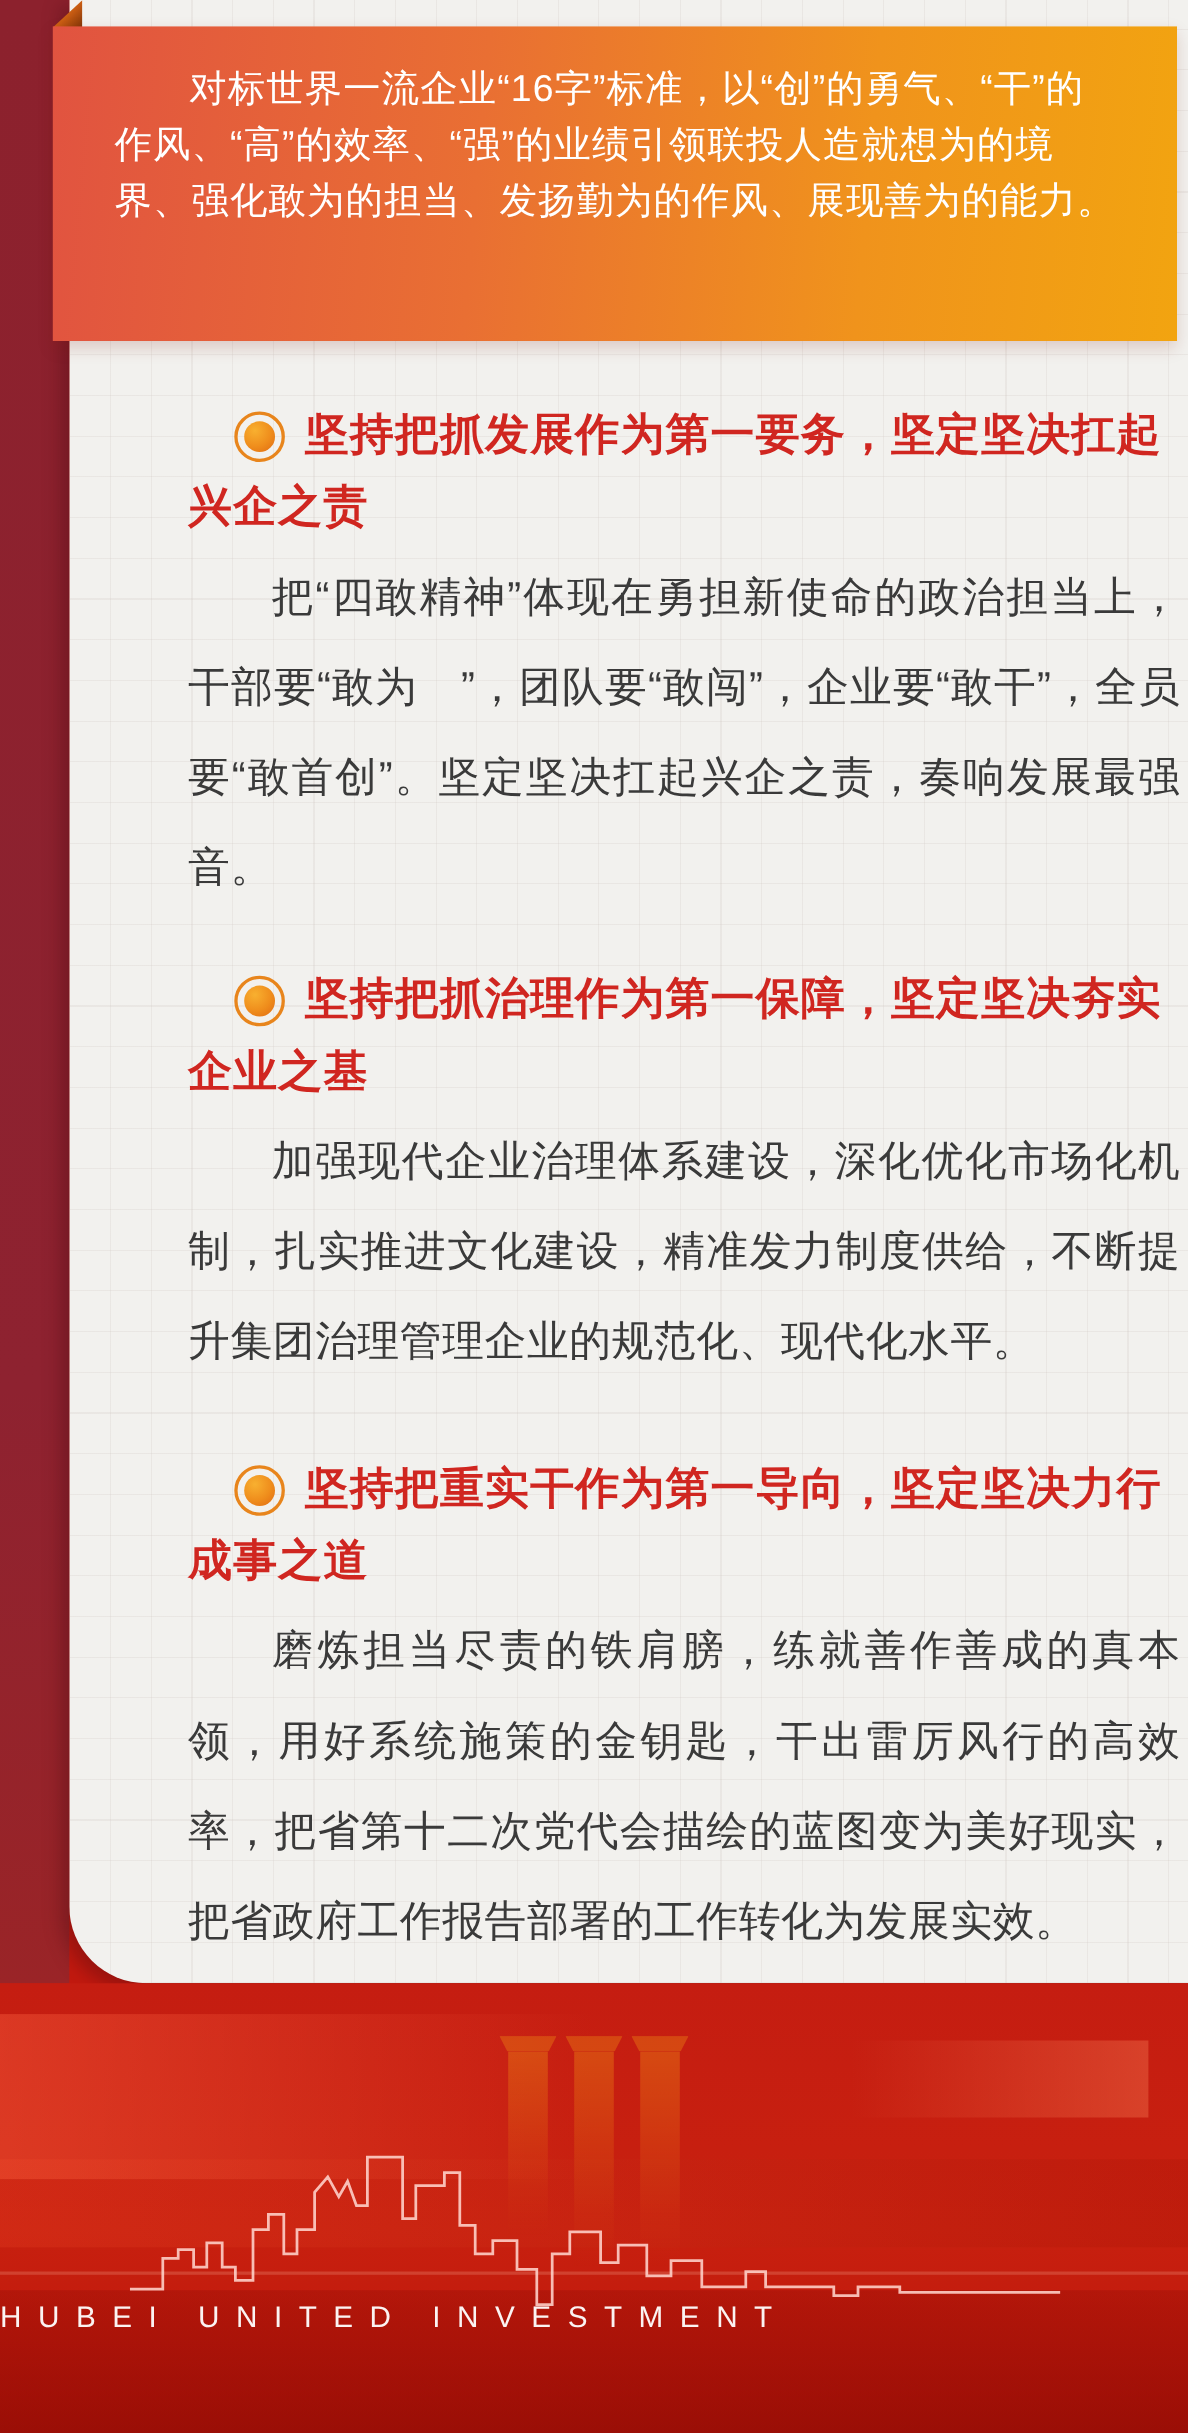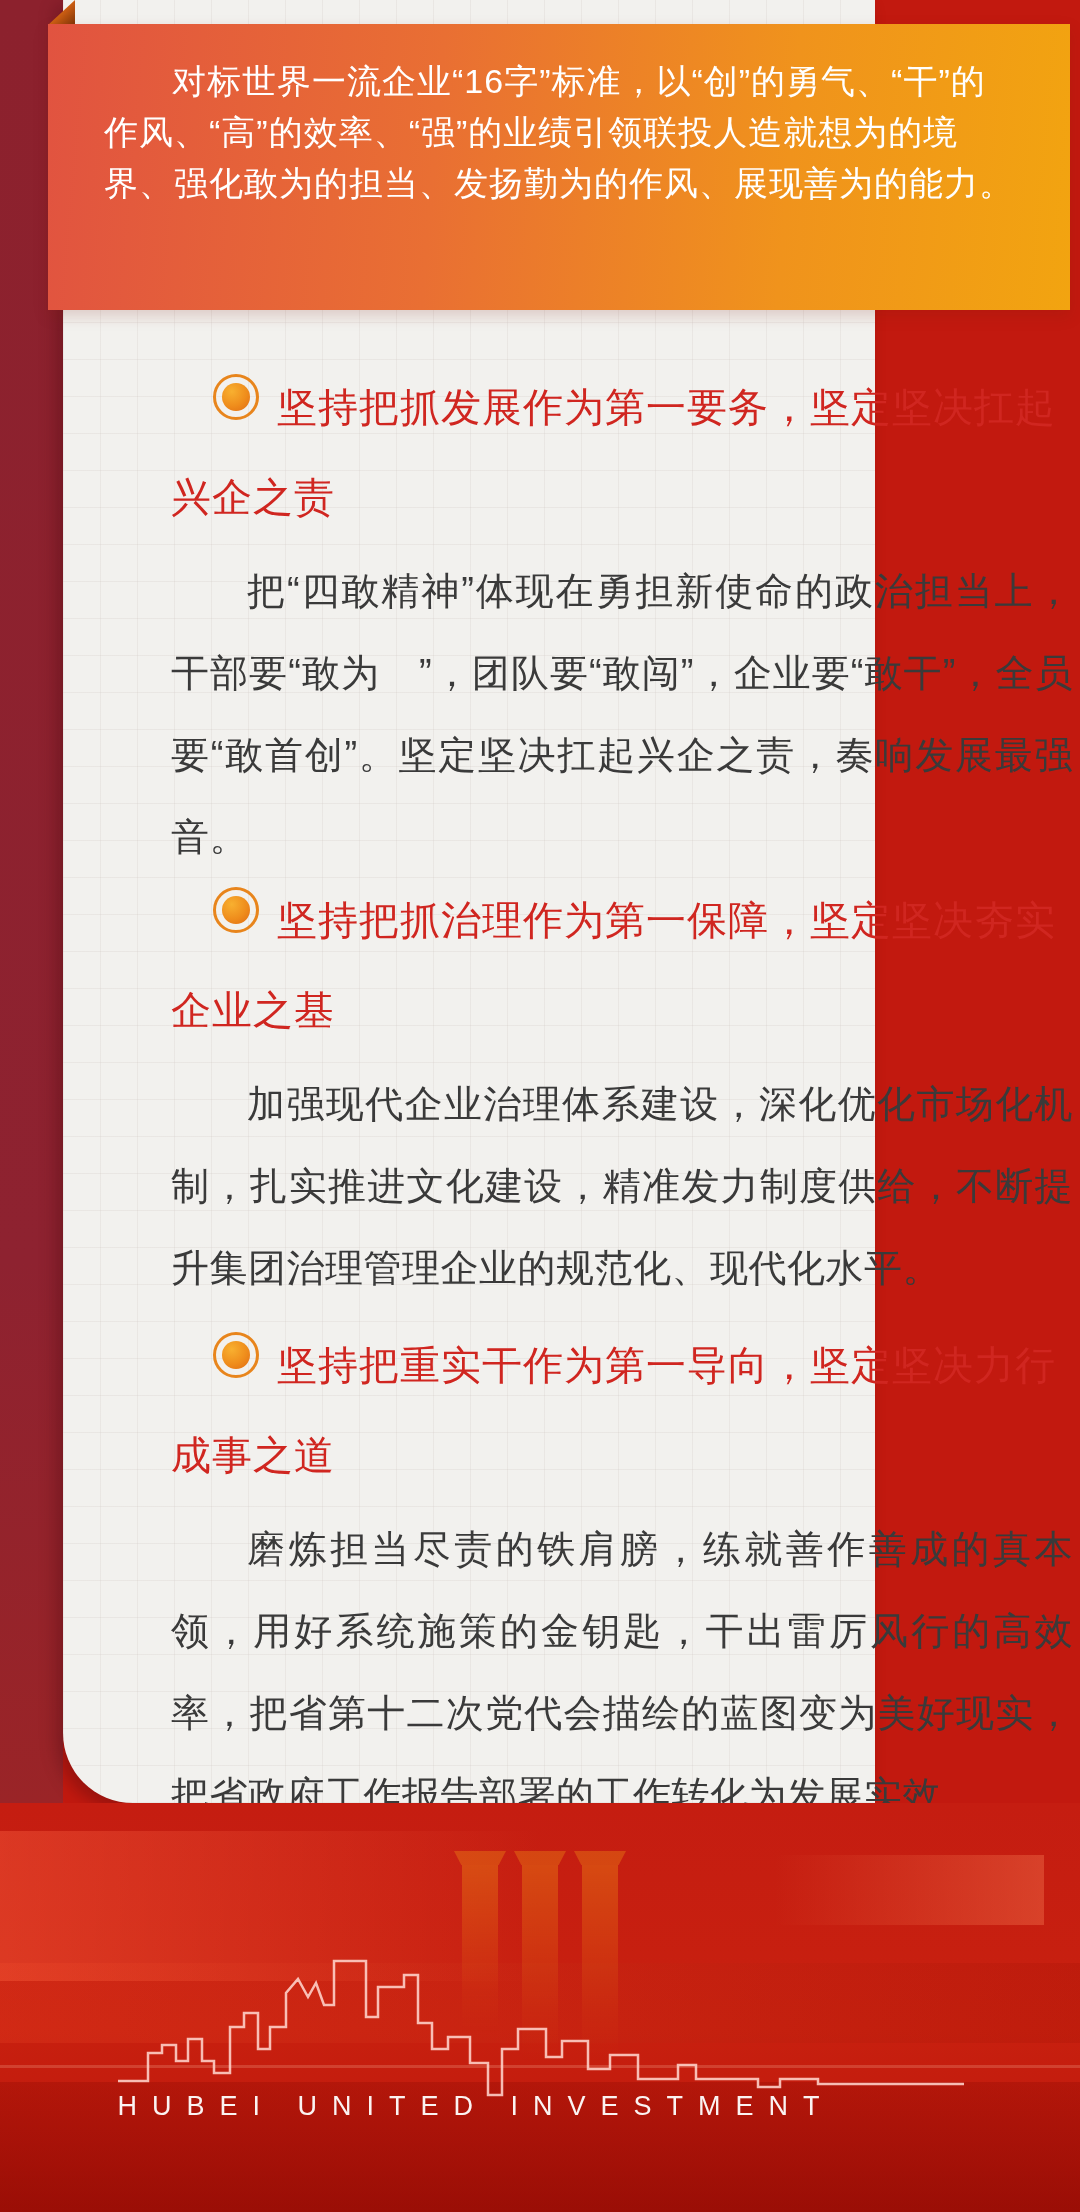--- a/index.html
+++ b/index.html
@@ -10,21 +10,21 @@
     font-family:"Liberation Sans", sans-serif;
     margin:0 auto;
   }
   
   .left-strip {
     position:absolute; left:0; top:0; width:63px; height:1803px;
     background:linear-gradient(180deg,#8c212d 0%, #8e2230 70%, #9a2427 100%);
   }
   
   .card {
-    position:absolute; left:63px; top:0; width:812px; height:1803px;
+    position:absolute; left:63px; top:0; width:1017px; height:1803px;
     background-color:#f2f1ee;
     background-image:
       repeating-linear-gradient(0deg, rgba(203,193,188,.22) 0 1px, transparent 1px 37px),
       repeating-linear-gradient(90deg, rgba(203,193,188,.22) 0 1px, transparent 1px 37px);
     border-bottom-left-radius:70px;
     box-shadow:-7px 6px 16px rgba(70,10,15,.35);
   }
   
   .banner {
     position:absolute; left:-15px; top:24px; width:1022px; height:286px;
@@ -40,22 +40,22 @@
     background:linear-gradient(135deg,#f29b14 0%, #c75b12 55%, #7e3408 100%);
     clip-path:polygon(0 100%, 100% 0, 100% 100%);
   }
   
   .section { position:absolute; left:108px; width:902px; }
   .sec-1 { top:362px; }
   .sec-2 { top:875px; }
   .sec-3 { top:1320px; }
   .sec-head {
     position:relative;
-    color:#d02620; font-size:40px; font-weight:normal;
-    line-height:90px; text-indent:106px; letter-spacing:1px;
+    color:#d02620; font-size:40px; font-weight:bold;
+    line-height:66px; text-indent:106px; letter-spacing:1px;
   }
   .bullet {
     position:absolute; left:42px; top:12px; width:46px; height:46px;
     border:3px solid #e8851c; border-radius:50%;
   }
   .bullet::after {
     content:""; position:absolute; left:6px; top:6px; width:28px; height:28px;
     border-radius:50%;
     background:radial-gradient(circle at 35% 30%, #f8b030 0%, #ef8d1c 55%, #e06a12 100%);
   }
@@ -88,21 +88,21 @@
   .pillar::before {
     content:""; position:absolute; left:-8px; top:-14px; width:52px; height:14px;
     background:rgba(236,132,20,.8);
     clip-path:polygon(0 0,100% 0,86% 100%,14% 100%);
   }
   .pillar.tall { height:196px; }
   
   .skyline { position:absolute; left:118px; top:150px; }
   .brand {
     position:absolute; left:0; top:288px; width:952px;
-    text-align:center; color:rgba(255,255,255,.95);
+    color:rgba(255,255,255,.95);
     font-size:27px; letter-spacing:15px; font-weight:400;
   }
 </style>
 </head>
 <body>
 
 <div class="page">
 
   <div class="left-strip"></div>
 

